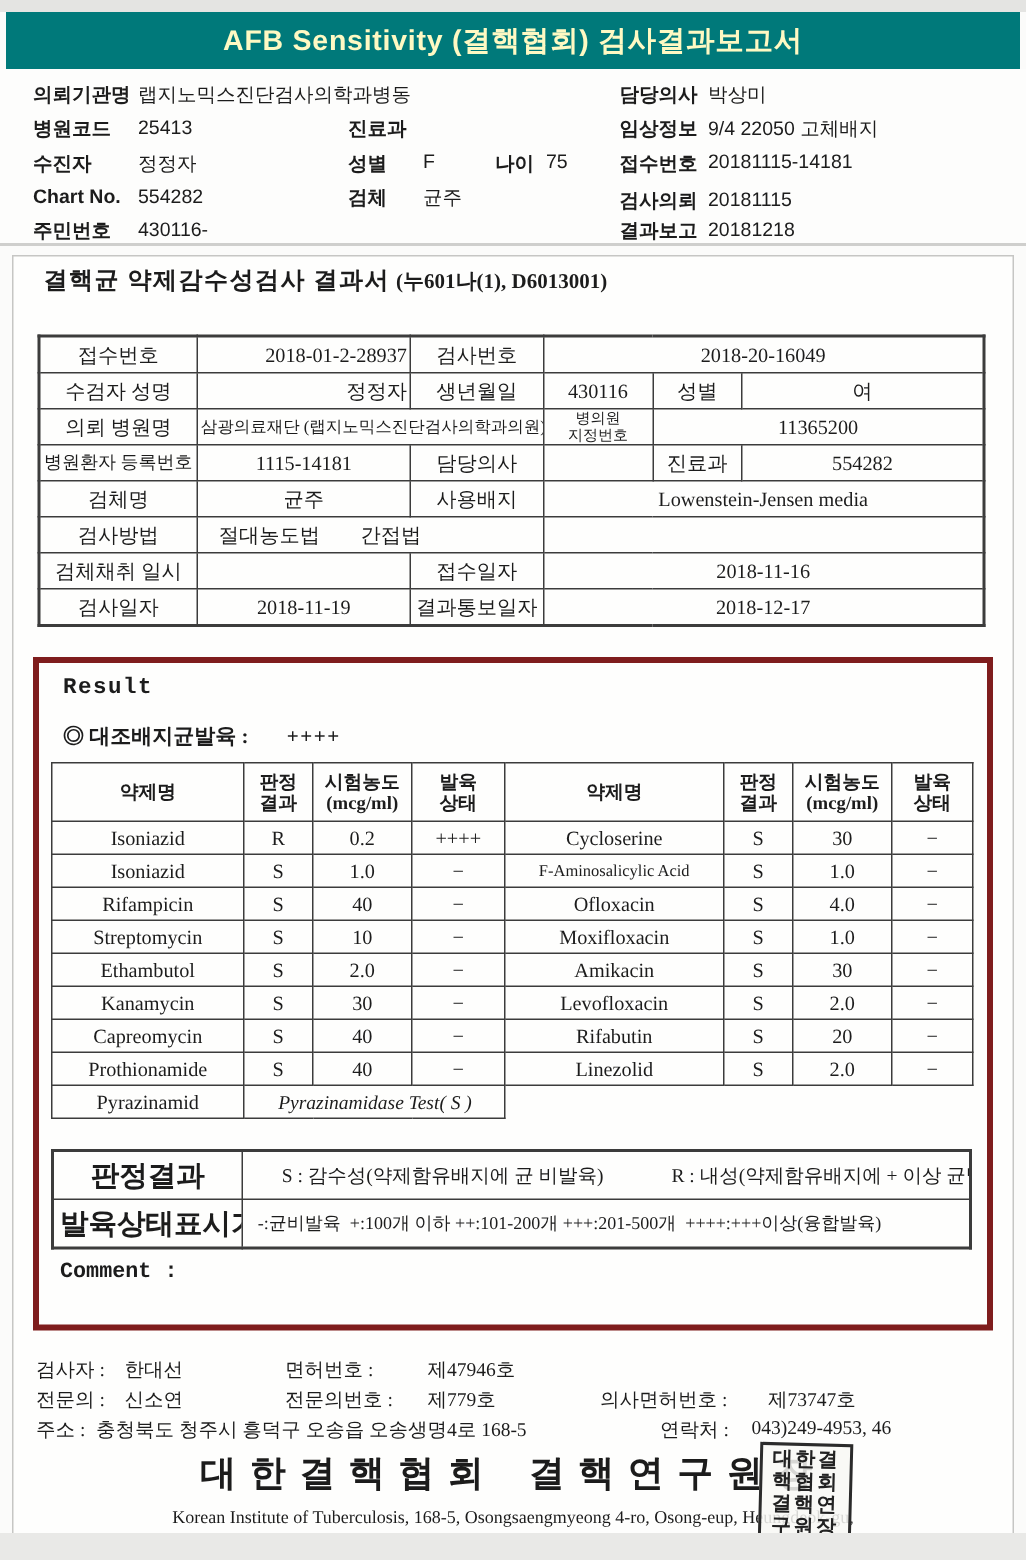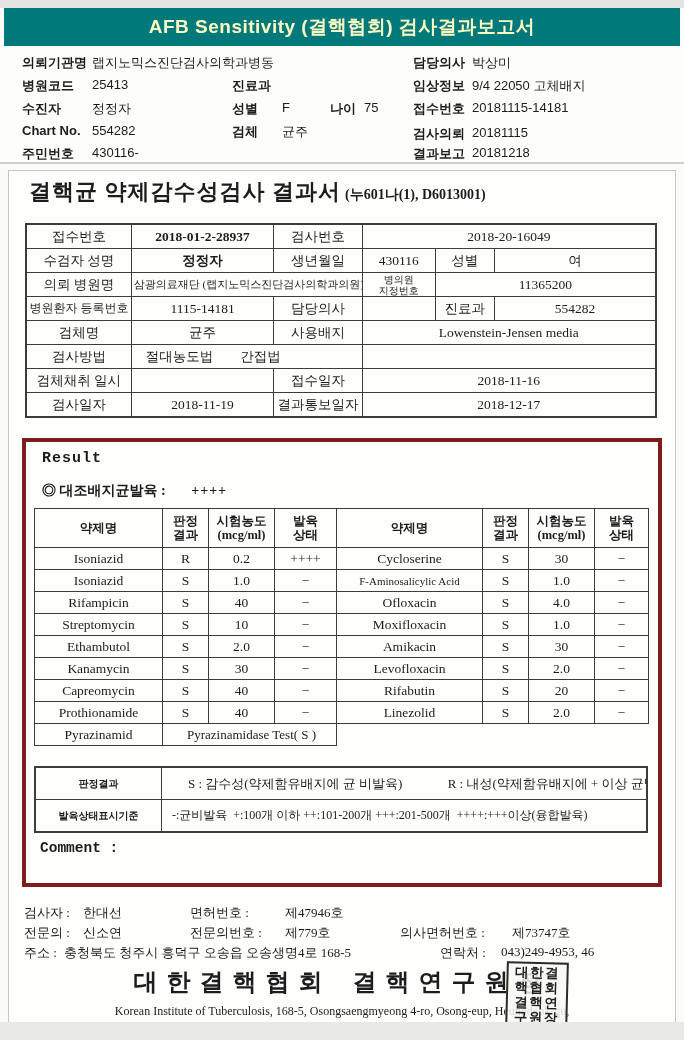--- a/index.html
+++ b/index.html
@@ -20,50 +20,50 @@
   }
   .info-section{position:absolute;left:0;top:46px;width:684px;height:116px;background:#fdfdfc;}
   .pi-label{position:absolute;font-family:"Liberation Sans", sans-serif;font-weight:bold;font-size:13px;white-space:nowrap;}
   .pi-value{position:absolute;font-family:"Liberation Sans", sans-serif;font-size:13px;white-space:nowrap;}
   .divider{position:absolute;left:0;top:162px;width:684px;height:2px;background:#cfcfcd;}
   .page{
     position:absolute;left:8px;top:170px;width:666px;height:852px;
     background:#fefefd;border:1px solid #c6c6c4;
   }
   .report-title{position:absolute;left:20px;top:6px;white-space:nowrap;}
-  .report-title .big{font-size:22px;font-weight:bold;letter-spacing:1px;}
+  .report-title .big{font-size:16px;font-weight:bold;letter-spacing:1px;}
   .report-title .small{font-size:14px;font-weight:bold;}
 
   table{border-collapse:collapse;table-layout:fixed;}
   .info-table{position:absolute;left:16px;top:52px;width:632px;border:2px solid #3c3c3c;}
   .info-table td{border:1px solid #3c3c3c;height:23px;text-align:center;font-size:13.5px;padding:0 2px;overflow:hidden;white-space:nowrap;}
   .info-table td.lbl{font-size:13.5px;}
-  .info-table td.bold{font-weight:bold;}
+  .info-table td.bold{font-weight:normal;text-align:right;}
   .info-table td.tiny{font-size:10px;white-space:pre-line;line-height:11px;}
   .info-table td.fit{font-size:11px;}
   .info-table td.leftpad{text-align:left;padding-left:14px;white-space:pre;}
 
   .result-box{
     position:absolute;left:13px;top:267px;width:632px;height:441px;
     border:4px solid #7f1d1d;background:#fefefd;
   }
   .result-title{position:absolute;left:16px;top:8px;font-family:"Liberation Mono", monospace;font-weight:bold;font-size:15px;letter-spacing:1px;}
   .control-line{position:absolute;left:16px;top:40px;font-size:14px;font-weight:bold;}
   .control-line .val{margin-left:22px;letter-spacing:1px;}
 
   .drug-table{position:absolute;left:8px;top:66px;width:614px;}
   .drug-table th{border:1px solid #3c3c3c;height:38px;font-size:12.5px;font-weight:bold;white-space:pre-line;line-height:14px;padding:0;}
   .drug-table td{border:1px solid #3c3c3c;height:21px;text-align:center;font-size:13.5px;padding:0 1px;overflow:hidden;white-space:nowrap;}
   .drug-table td.small{font-size:11px;}
   .drug-table td.none{border:none;background:transparent;}
-  .drug-table td.testcell{text-align:left;padding-left:24px;font-size:13px;}
+  .drug-table td.testcell{text-align:center;padding-left:2px;font-size:13px;font-style:italic;}
 
   .criteria-table{position:absolute;left:8px;top:324px;width:614px;border:2px solid #3c3c3c;}
   .criteria-table td{border:1px solid #3c3c3c;height:31px;font-size:13px;padding:0 4px;overflow:hidden;white-space:nowrap;}
-  .criteria-table td.lbl{text-align:center;font-weight:bold;font-size:10px;}
+  .criteria-table td.lbl{text-align:center;font-weight:bold;font-size:19px;}
   .criteria-table td.vals{text-align:left;padding-left:26px;}
   .criteria-table td.vals .part{display:inline-block;margin-right:42px;}
   .criteria-table td.grow{text-align:left;padding-left:10px;font-size:12px;white-space:pre;}
 
   .comment-line{position:absolute;left:14px;top:398px;font-family:"Liberation Mono", monospace;font-weight:bold;font-size:14.5px;}
 
   .ft{position:absolute;font-size:13px;white-space:nowrap;}
   .org-line{
     position:absolute;left:0;top:795px;width:666px;text-align:center;
     font-size:24px;font-weight:bold;letter-spacing:9px;word-spacing:6px;white-space:nowrap;

